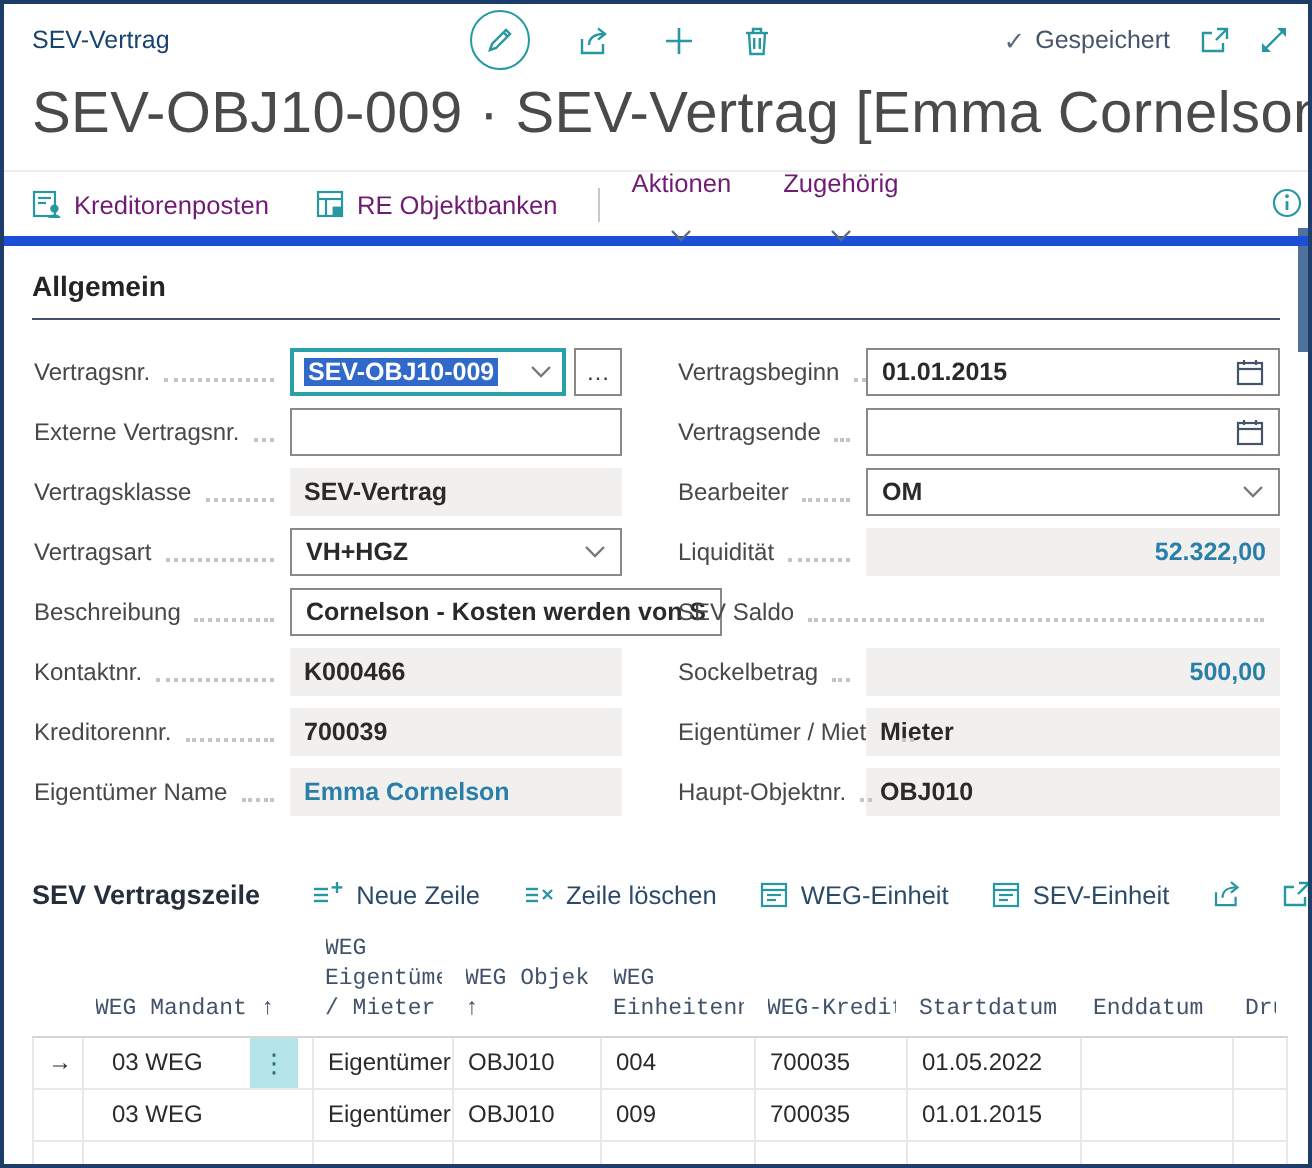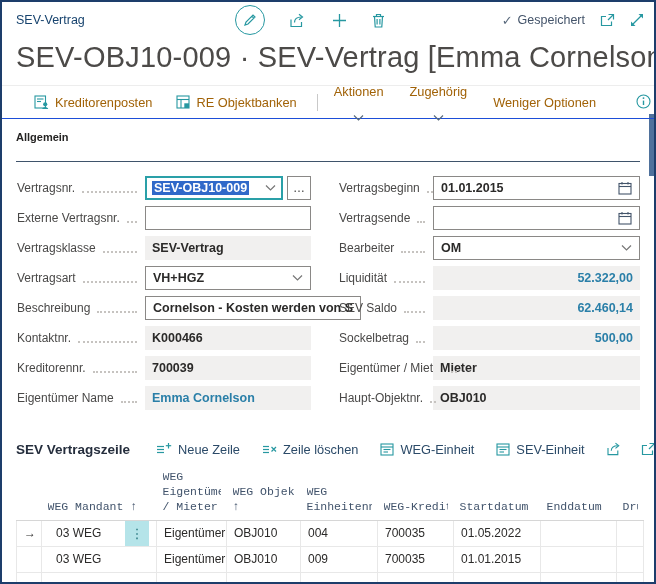--- a/index.html
+++ b/index.html
@@ -12,29 +12,29 @@
   .circle-btn{width:30px;height:30px;border:1.4px solid #2798a1;border-radius:50%;
               display:flex;align-items:center;justify-content:center;box-sizing:border-box;}
   .icon-btn{display:flex;align-items:center;justify-content:center;cursor:pointer;}
   .topbar-right{margin-left:auto;display:flex;align-items:center;gap:15px;}
   .saved{display:flex;align-items:center;gap:5px;color:#44546a;font-size:12.5px;}
   .saved .chk{color:#5a6a7d;font-size:13px;}
   
   .page-title{font-size:29px;font-weight:300;color:#4c4a48;margin:0;padding:3px 14px 11px 14px;
               border-bottom:1px solid #ededed;white-space:nowrap;letter-spacing:.2px;}
   
-  .actionbar{display:flex;align-items:center;height:32px;padding:0 14px;border-bottom:1px solid #1d4ed8;
-             color:#a16207;font-size:12.8px;position:relative;justify-content:center;}
+  .actionbar{display:flex;align-items:center;height:32px;padding:0 14px;border-bottom:5px solid #1d4ed8;
+             color:#701a75;font-size:12.8px;position:relative;}
   .act{display:flex;align-items:center;gap:6px;margin-right:24px;cursor:pointer;white-space:nowrap;}
   .vsep{width:1px;height:17px;background:#c9c9c9;margin:0 16px 0 -4px;}
   .menu{display:flex;align-items:center;gap:16px;margin-right:26px;cursor:pointer;flex-direction:column;}
   .info-btn{position:absolute;right:3px;top:8px;}
   
-  .section-head{font-size:11px;font-weight:700;color:#252423;margin:12px 14px 0 14px;
-                padding-bottom:18px;border-bottom:1.5px solid #3f536b;}
+  .section-head{font-size:14px;font-weight:700;color:#252423;margin:12px 14px 0 14px;
+                padding-bottom:8px;border-bottom:1.5px solid #3f536b;}
   .form-grid{display:grid;grid-template-columns:294px 301px;column-gap:28px;
              grid-template-rows:repeat(8,24px);grid-auto-flow:column;row-gap:6px;
              padding:14px 0 0 15px;}
   .field{display:flex;align-items:center;height:24px;}
   .flabel{flex:1;display:flex;align-items:center;font-size:12px;color:#494847;min-width:0;}
   .lt{white-space:nowrap;}
   .dots{flex:1;border-bottom:2px dotted #c6c3c0;margin:0 8px 0 7px;transform:translateY(4px);min-width:6px;}
   .ctrl{height:24px;box-sizing:border-box;display:flex;align-items:center;padding:0 7px;
         font-size:12.5px;font-weight:600;color:#2b2a29;}
   .w-left .ctrl-slot{width:166px;display:flex;gap:4px;}
@@ -180,23 +180,20 @@
       </span>
     </span>
     <span class="menu">
       <span>Zugehörig</span>
       <span>
         <svg width="11" height="6" viewBox="0 0 11 6">
             <path d="M1 .5 L5.5 5 L10 .5" fill="none" stroke="#5a6c7d" stroke-width="1.2"></path>
           </svg>
       </span>
     </span>
-    <span class="menu">
-      <span>Weniger Optionen</span>
-    </span>
     <span class="info-btn icon-btn">
       <span>
         <svg width="15" height="15" viewBox="0 0 15 15">
             <circle cx="7.5" cy="7.5" r="6.5" fill="none" stroke="#2798a1" stroke-width="1.1"></circle>
             <line x1="7.5" y1="6.6" x2="7.5" y2="11" stroke="#2798a1" stroke-width="1.4"></line>
             <circle cx="7.5" cy="4.1" r=".95" fill="#2798a1"></circle>
           </svg>
       </span>
     </span>
   </div>
@@ -360,23 +357,20 @@
         </label>
       <span class="ctrl ro num">
           <span class="trunc">52.322,00</span>
         </span>
     </div>
     <div class="field w-right">
       <label class="flabel">
           <span class="lt">SEV Saldo</span>
           <span class="dots"></span>
         </label>
-      <span class="ctrl ro num">
-          <span class="trunc">62.460,14</span>
-        </span>
     </div>
     <div class="field w-right">
       <label class="flabel">
           <span class="lt">Sockelbetrag</span>
           <span class="dots"></span>
         </label>
       <span class="ctrl ro num">
           <span class="trunc">500,00</span>
         </span>
     </div>

